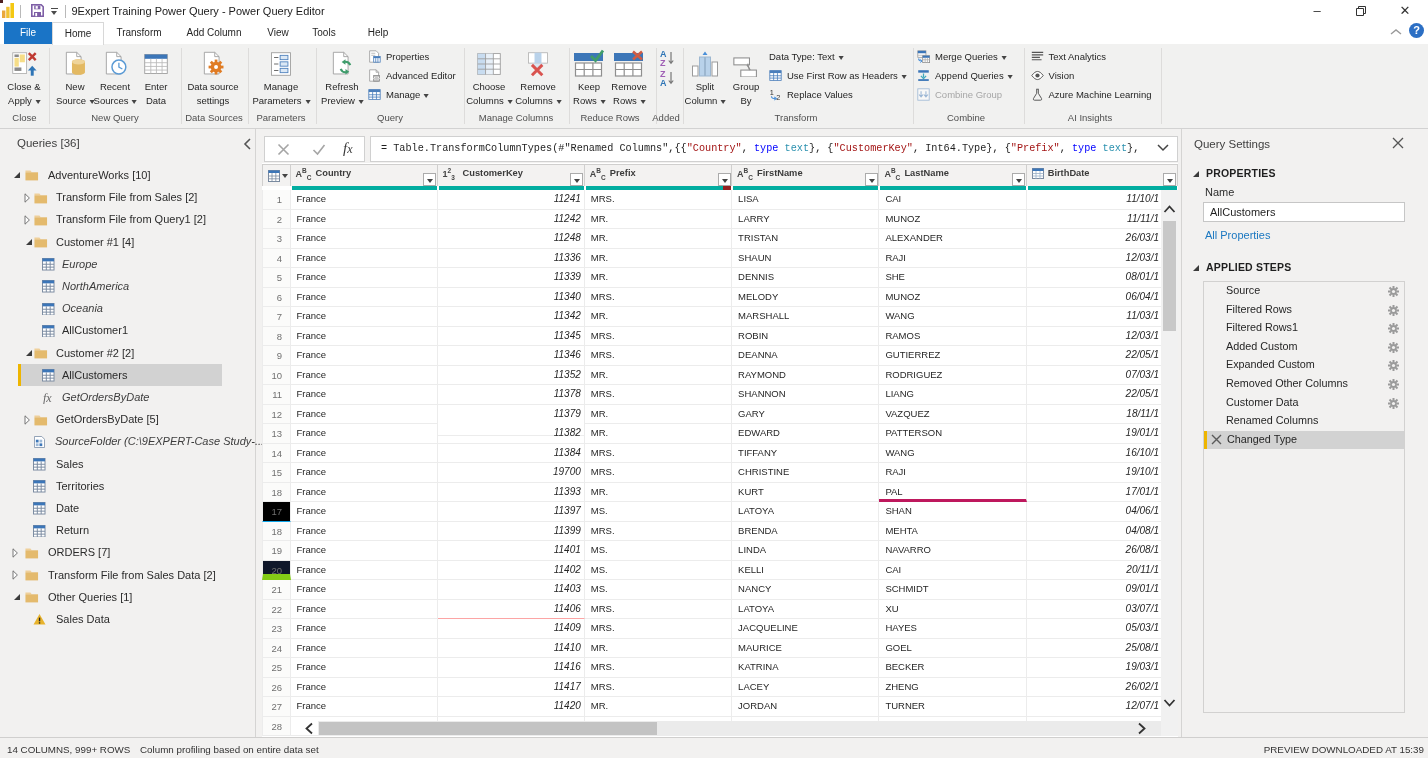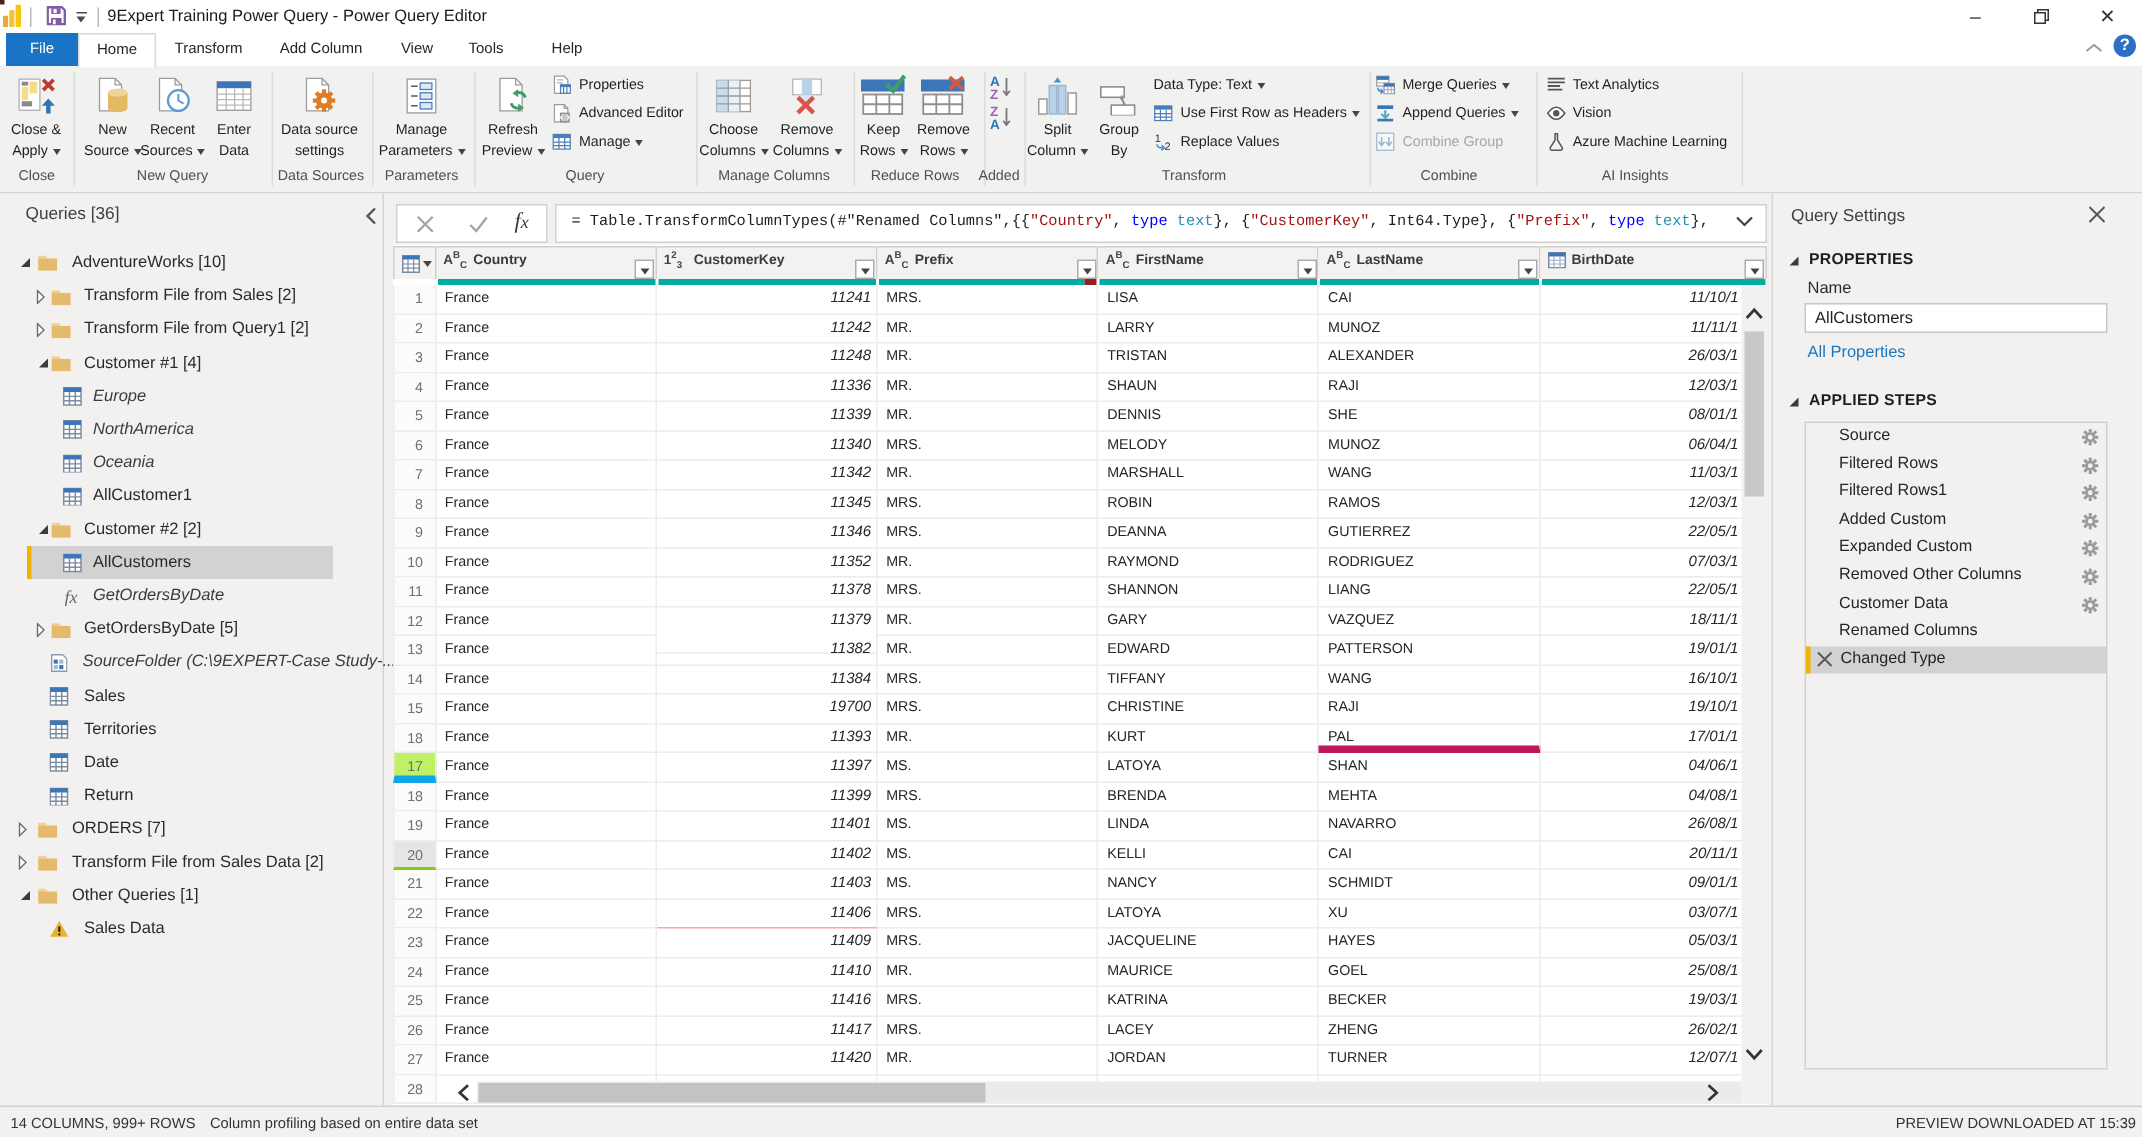--- a/index.html
+++ b/index.html
@@ -1072,25 +1072,25 @@
       <div class="dcell abs num" style="left:764.7px;top:0;width:151.29999999999995px;height:19.5px;border-bottom:1px solid #ececec;padding-right:18px;line-height:18.5px">19/10/1</div>
     </div>
     <div class="abs" style="top:482.5px;left:262px;width:916px;height:19.5px">
       <div class="dcell abs" style="left:0;top:0;width:28.5px;height:19.5px;background:#fbfbfa;border-bottom:1px solid #ececec;border-left:1px solid #ececec">
         <span class="rnum" style="position:absolute;right:7.5px;top:4px">18</span>
       </div>
       <div class="dcell abs" style="left:28.5px;top:0;width:147px;height:19.5px;border-bottom:1px solid #ececec;padding-left:6px;line-height:18.5px">France</div>
       <div class="dcell abs num" style="left:175.5px;top:0;width:147.29999999999995px;height:19.5px;border-bottom:1px solid #ececec;padding-right:3px;line-height:18.5px">11393</div>
       <div class="dcell abs" style="left:322.79999999999995px;top:0;width:147.30000000000007px;height:19.5px;border-bottom:1px solid #ececec;padding-left:6px;line-height:18.5px">MR.</div>
       <div class="dcell abs" style="left:470.1px;top:0;width:147.29999999999995px;height:19.5px;border-bottom:1px solid #ececec;padding-left:6px;line-height:18.5px">KURT</div>
-      <div class="dcell abs" style="left:617.4px;top:0;width:147.30000000000007px;height:19.5px;border-bottom:5px solid #be185d;padding-left:6px;line-height:18.5px">PAL</div>
+      <div class="dcell abs" style="left:617.4px;top:0;width:147.30000000000007px;height:19.5px;border-bottom:3px solid #be185d;padding-left:6px;line-height:18.5px">PAL</div>
       <div class="dcell abs num" style="left:764.7px;top:0;width:151.29999999999995px;height:19.5px;border-bottom:1px solid #ececec;padding-right:18px;line-height:18.5px">17/01/1</div>
     </div>
     <div class="abs" style="top:502px;left:262px;width:916px;height:19.5px">
-      <div class="dcell abs" style="left:0;top:0;width:28.5px;height:19.5px;background:#bef264;border-bottom:5px solid #0ea5e9;border-left:1px solid #ececec">
+      <div class="dcell abs" style="left:0;top:0;width:28.5px;height:19.5px;background:#000000;border-bottom:1px solid #0ea5e9;border-left:1px solid #ececec">
         <span class="rnum" style="position:absolute;right:7.5px;top:4px">17</span>
       </div>
       <div class="dcell abs" style="left:28.5px;top:0;width:147px;height:19.5px;border-bottom:1px solid #ececec;padding-left:6px;line-height:18.5px">France</div>
       <div class="dcell abs num" style="left:175.5px;top:0;width:147.29999999999995px;height:19.5px;border-bottom:1px solid #ececec;padding-right:3px;line-height:18.5px">11397</div>
       <div class="dcell abs" style="left:322.79999999999995px;top:0;width:147.30000000000007px;height:19.5px;border-bottom:1px solid #ececec;padding-left:6px;line-height:18.5px">MS.</div>
       <div class="dcell abs" style="left:470.1px;top:0;width:147.29999999999995px;height:19.5px;border-bottom:1px solid #ececec;padding-left:6px;line-height:18.5px">LATOYA</div>
       <div class="dcell abs" style="left:617.4px;top:0;width:147.30000000000007px;height:19.5px;border-bottom:1px solid #ececec;padding-left:6px;line-height:18.5px">SHAN</div>
       <div class="dcell abs num" style="left:764.7px;top:0;width:151.29999999999995px;height:19.5px;border-bottom:1px solid #ececec;padding-right:18px;line-height:18.5px">04/06/1</div>
     </div>
     <div class="abs" style="top:521.5px;left:262px;width:916px;height:19.5px">
@@ -1109,21 +1109,21 @@
         <span class="rnum" style="position:absolute;right:7.5px;top:4px">19</span>
       </div>
       <div class="dcell abs" style="left:28.5px;top:0;width:147px;height:19.5px;border-bottom:1px solid #ececec;padding-left:6px;line-height:18.5px">France</div>
       <div class="dcell abs num" style="left:175.5px;top:0;width:147.29999999999995px;height:19.5px;border-bottom:1px solid #ececec;padding-right:3px;line-height:18.5px">11401</div>
       <div class="dcell abs" style="left:322.79999999999995px;top:0;width:147.30000000000007px;height:19.5px;border-bottom:1px solid #ececec;padding-left:6px;line-height:18.5px">MS.</div>
       <div class="dcell abs" style="left:470.1px;top:0;width:147.29999999999995px;height:19.5px;border-bottom:1px solid #ececec;padding-left:6px;line-height:18.5px">LINDA</div>
       <div class="dcell abs" style="left:617.4px;top:0;width:147.30000000000007px;height:19.5px;border-bottom:1px solid #ececec;padding-left:6px;line-height:18.5px">NAVARRO</div>
       <div class="dcell abs num" style="left:764.7px;top:0;width:151.29999999999995px;height:19.5px;border-bottom:1px solid #ececec;padding-right:18px;line-height:18.5px">26/08/1</div>
     </div>
     <div class="abs" style="top:560.5px;left:262px;width:916px;height:19.5px">
-      <div class="dcell abs" style="left:0;top:0;width:28.5px;height:19.5px;background:#e5e5e5;border-bottom:2px solid #84cc16;border-left:1px solid #ececec">
+      <div class="dcell abs" style="left:0;top:0;width:28.5px;height:19.5px;background:#0f172a;border-bottom:6px solid #84cc16;border-left:1px solid #ececec">
         <span class="rnum" style="position:absolute;right:7.5px;top:4px">20</span>
       </div>
       <div class="dcell abs" style="left:28.5px;top:0;width:147px;height:19.5px;border-bottom:1px solid #ececec;padding-left:6px;line-height:18.5px">France</div>
       <div class="dcell abs num" style="left:175.5px;top:0;width:147.29999999999995px;height:19.5px;border-bottom:1px solid #ececec;padding-right:3px;line-height:18.5px">11402</div>
       <div class="dcell abs" style="left:322.79999999999995px;top:0;width:147.30000000000007px;height:19.5px;border-bottom:1px solid #ececec;padding-left:6px;line-height:18.5px">MS.</div>
       <div class="dcell abs" style="left:470.1px;top:0;width:147.29999999999995px;height:19.5px;border-bottom:1px solid #ececec;padding-left:6px;line-height:18.5px">KELLI</div>
       <div class="dcell abs" style="left:617.4px;top:0;width:147.30000000000007px;height:19.5px;border-bottom:1px solid #ececec;padding-left:6px;line-height:18.5px">CAI</div>
       <div class="dcell abs num" style="left:764.7px;top:0;width:151.29999999999995px;height:19.5px;border-bottom:1px solid #ececec;padding-right:18px;line-height:18.5px">20/11/1</div>
     </div>
     <div class="abs" style="top:580px;left:262px;width:916px;height:19.5px">

